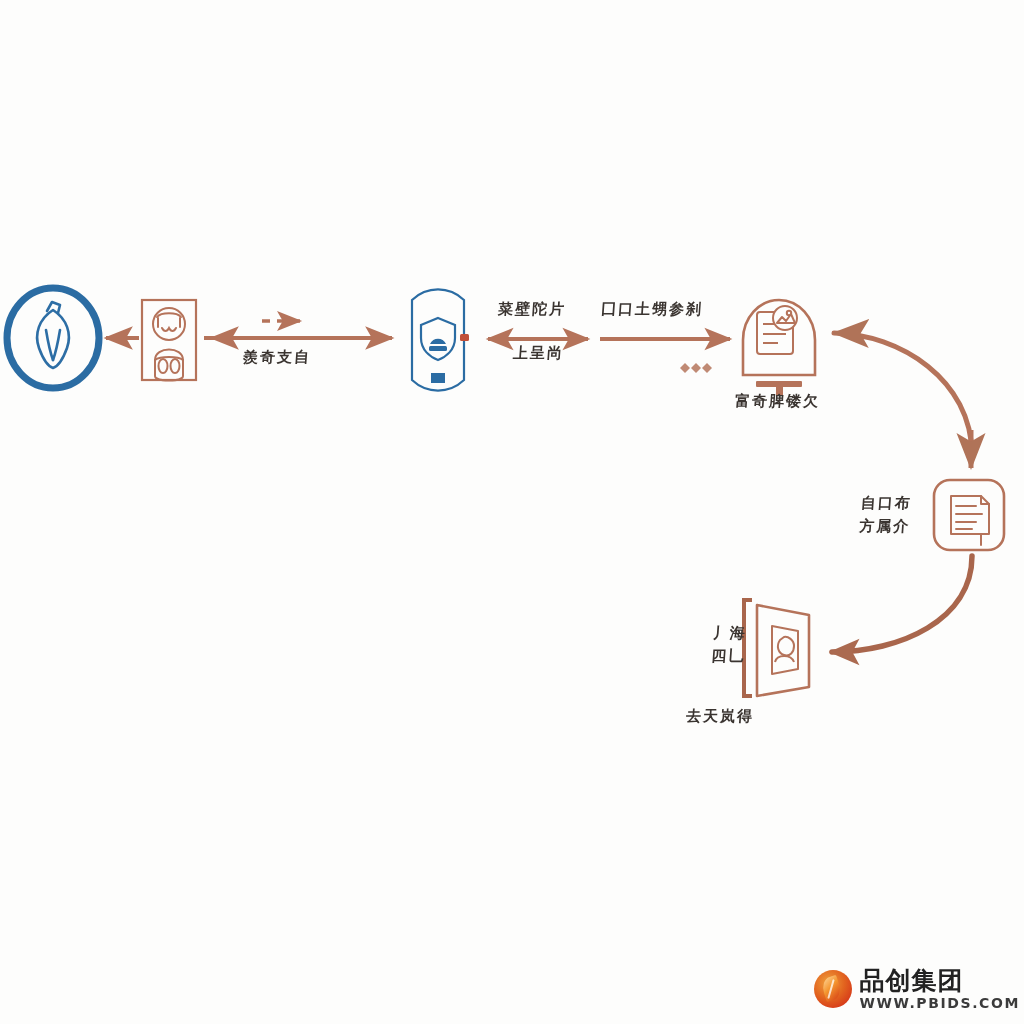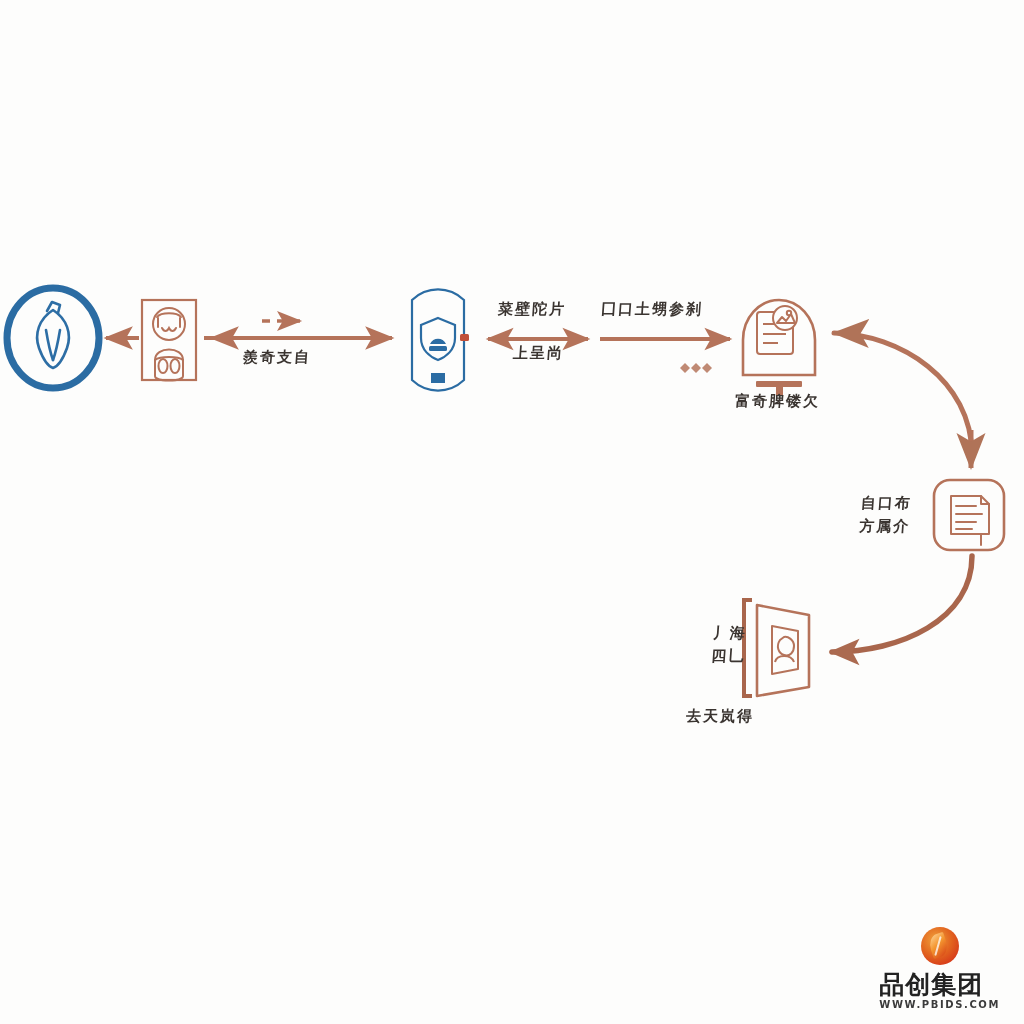--- a/index.html
+++ b/index.html
@@ -19,22 +19,22 @@
     font-family:"DejaVu Serif","Liberation Serif",serif;
     font-size:15px;
     letter-spacing:2px;
     white-space:nowrap;
     font-weight:600;
     transform:skewX(-4deg);
   }
   .lbl.two-line{line-height:1.55;}
   
   #logo{
-    position:absolute;right:24px;bottom:14px;
-    display:flex;align-items:center;gap:7px;flex-direction:column;
+    position:absolute;right:4px;bottom:14px;
+    display:flex;align-items:center;gap:7px;
   }
   #logo .mark{
     width:38px;height:38px;border-radius:50%;
     background:radial-gradient(circle at 38% 34%, #f0a23c 0%, #e2641f 46%, #cf1f16 100%);
     position:relative;flex:none;
   }
   #logo .mark:before{
     content:"";position:absolute;left:9px;top:7px;
     width:17px;height:23px;
     background:linear-gradient(150deg,#ffd9a0 0%,#f4962f 45%,#d43a14 100%);
@@ -46,21 +46,21 @@
     width:2px;height:20px;background:#fff;opacity:.75;
     transform:rotate(16deg);border-radius:2px;
   }
   #logo .words{display:flex;flex-direction:column;line-height:1;}
   #logo .cn{
     font-family:"DejaVu Sans","Liberation Sans",sans-serif;
     font-size:25px;font-weight:bold;color:#222;letter-spacing:1px;
   }
   #logo .url{
     font-family:"DejaVu Sans","Liberation Sans",sans-serif;
-    font-size:10px;font-weight:bold;color:#3b3b3b;letter-spacing:1.6px;
+    font-size:14px;font-weight:bold;color:#3b3b3b;letter-spacing:1.6px;
     margin-top:3px;
   }
 </style>
 </head>
 <body>
 
 <div id="stage">
 
   <svg class="diagram" viewBox="0 0 1024 1024" xmlns="http://www.w3.org/2000/svg">
     <defs>

